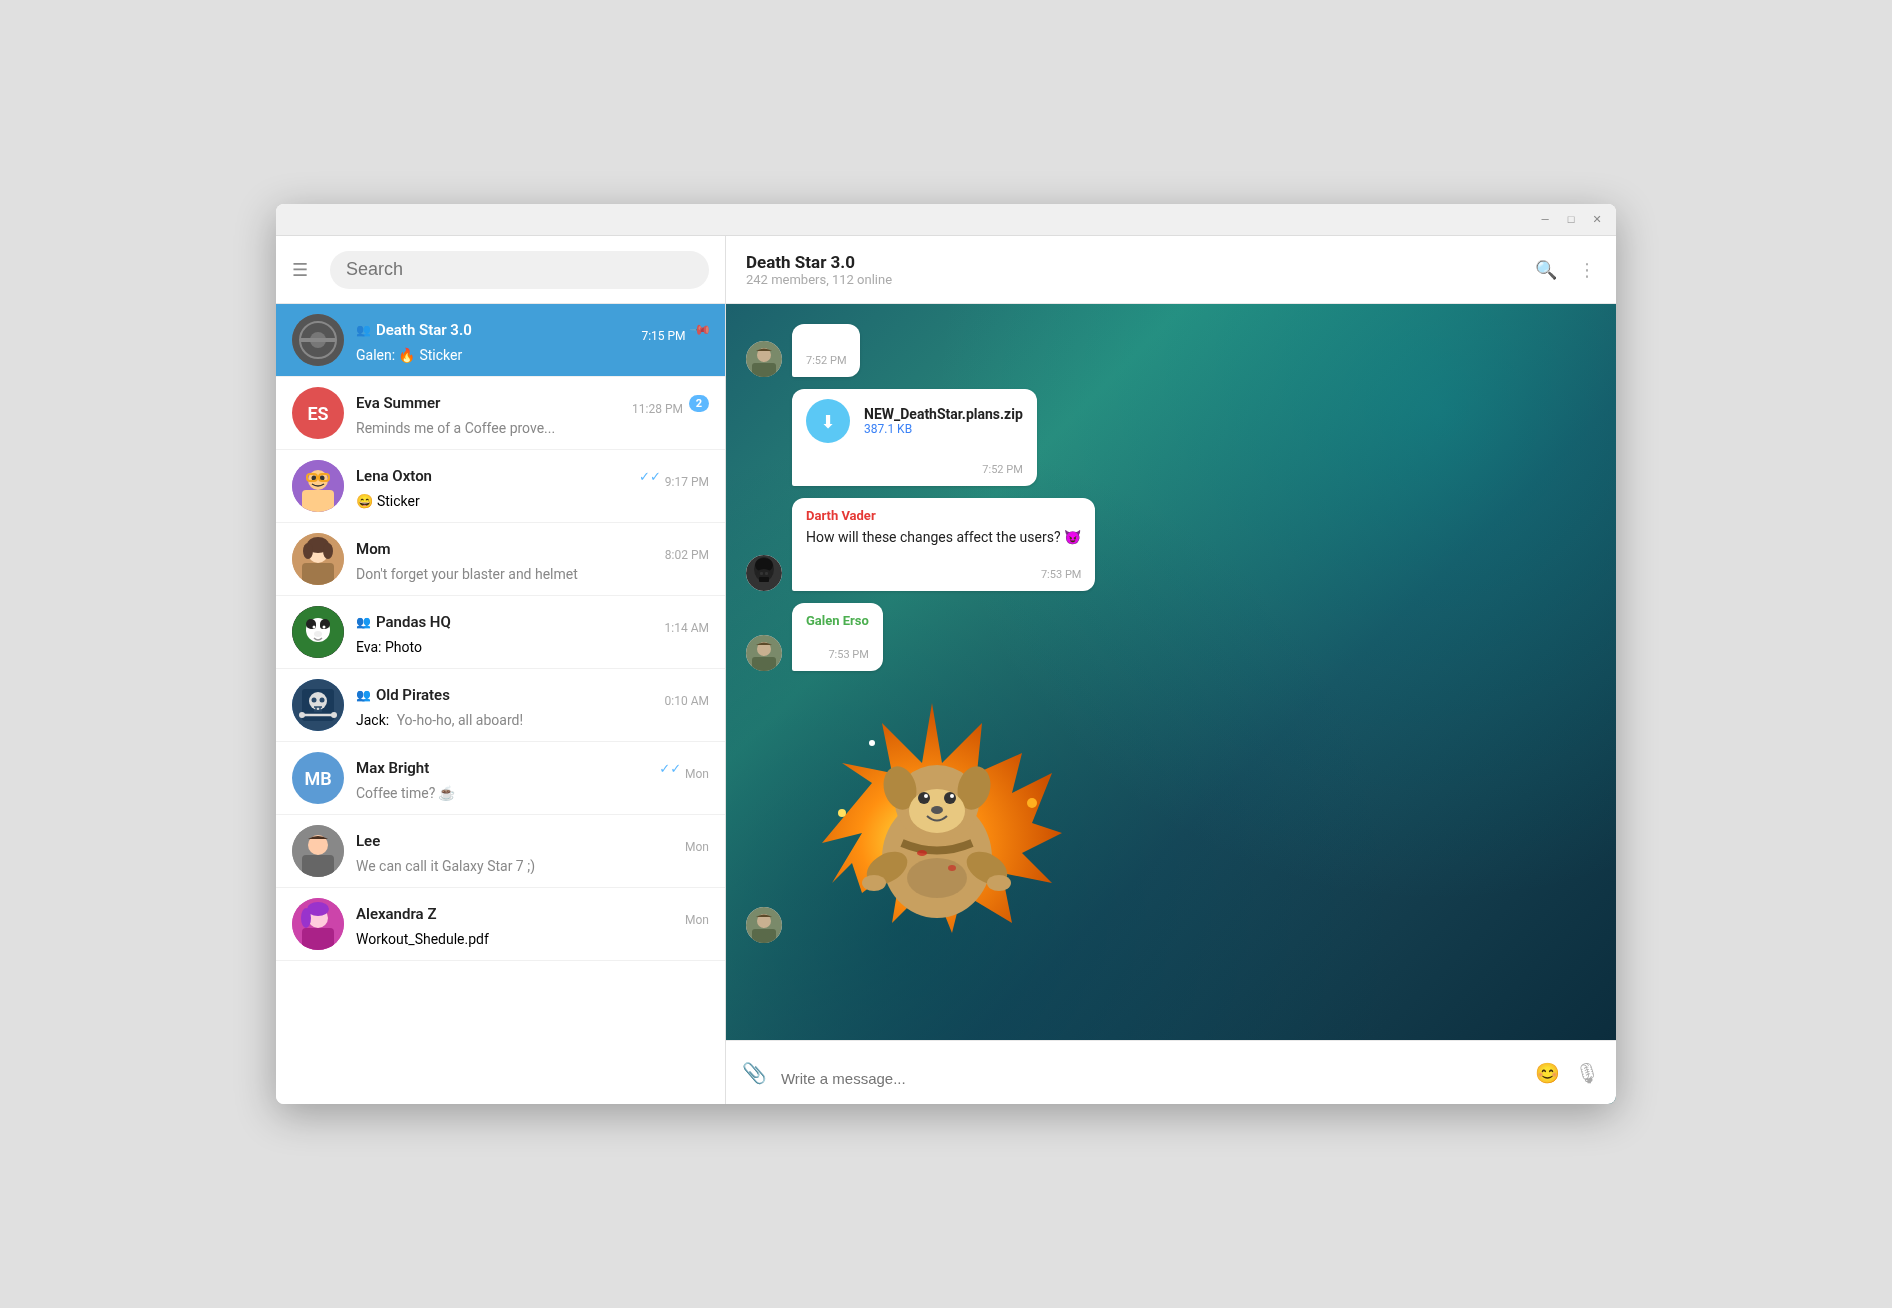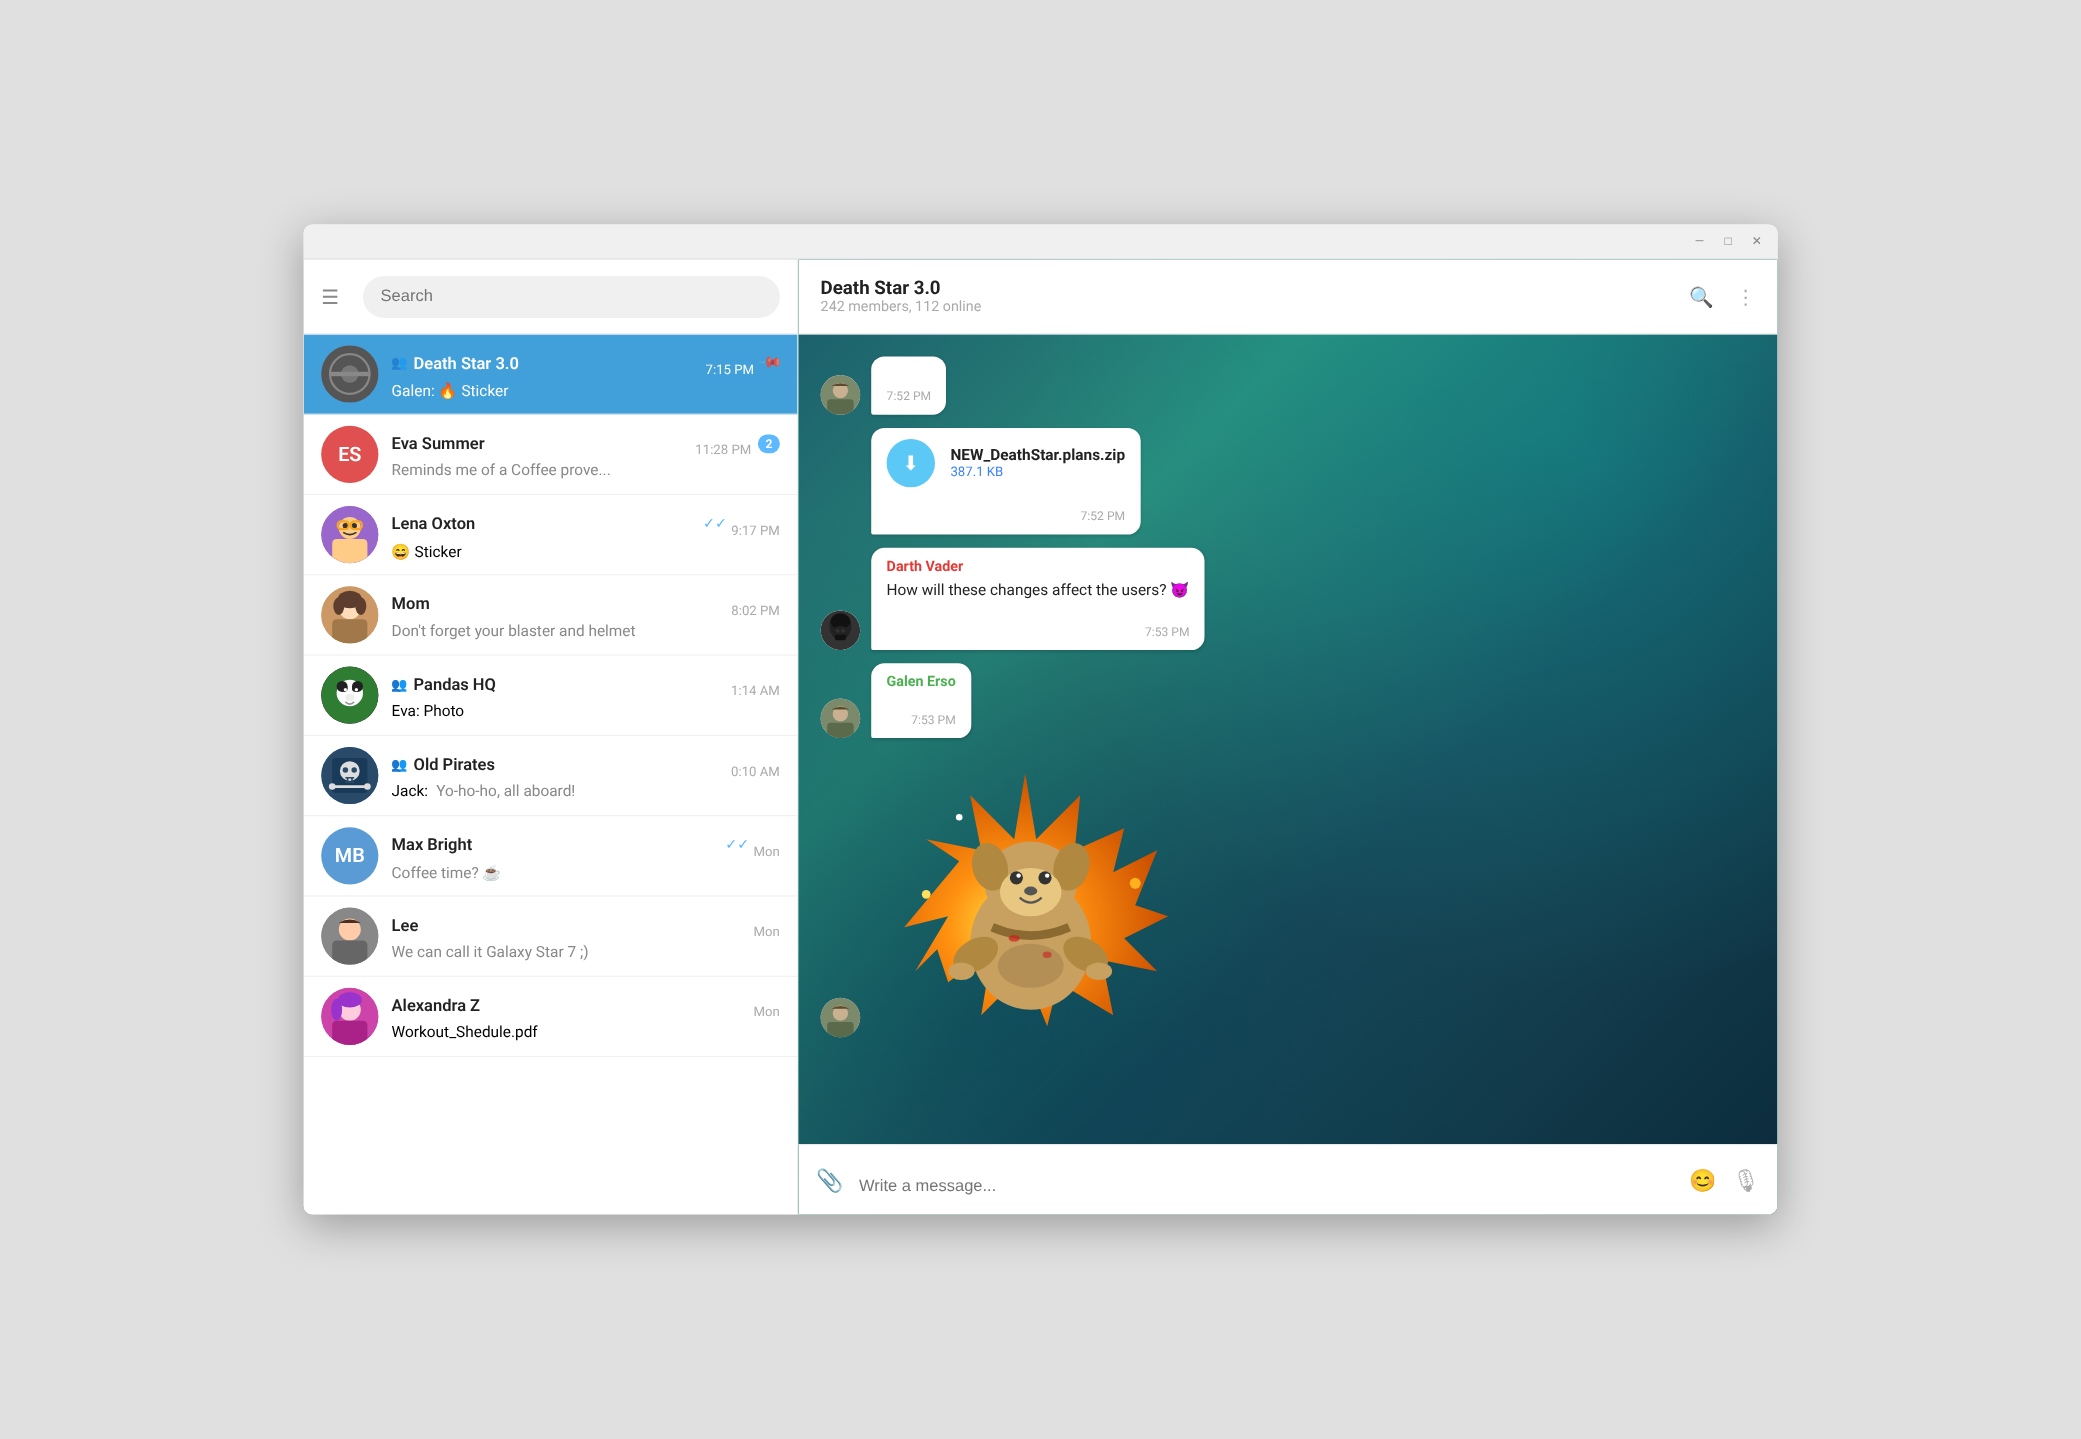--- a/index.html
+++ b/index.html
@@ -81,21 +81,21 @@
       background: #f0f0f0;
       border-radius: 20px;
       display: flex;
       align-items: center;
       padding: 0 16px;
     }
     .search-box input {
       border: none;
       background: transparent;
       outline: none;
-      font-size: 15px;
+      font-size: 18px;
       color: #999;
       width: 100%;
     }
     
     .chat-list {
       flex: 1;
       overflow-y: auto;
     }
     .chat-item {
       display: flex;

